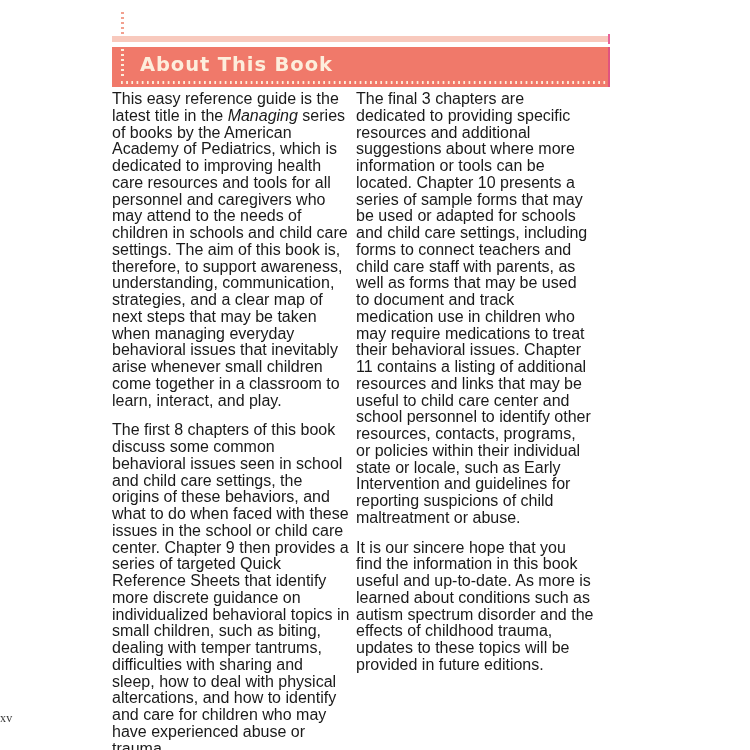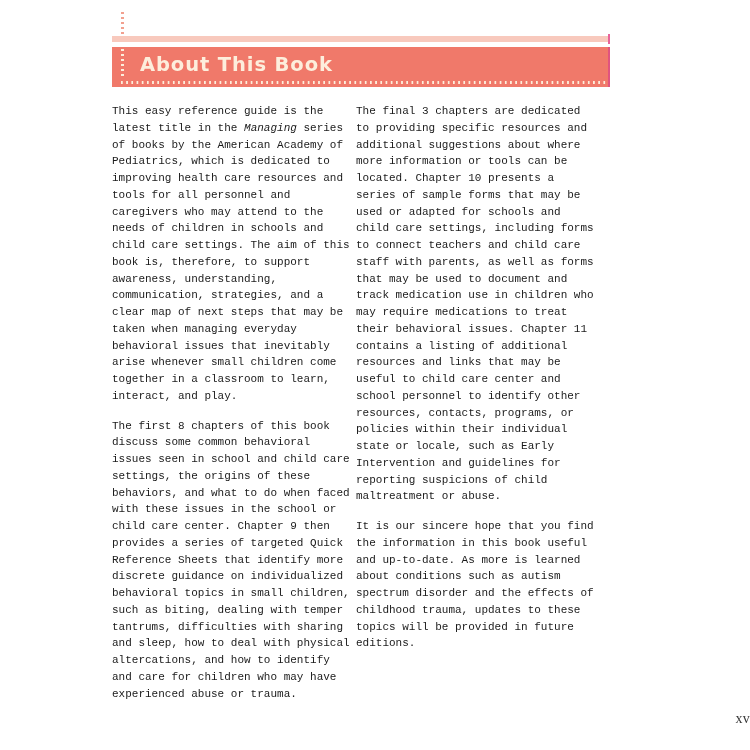--- a/index.html
+++ b/index.html
@@ -126,38 +126,38 @@
   }
   .col {
     position: absolute;
     top: 0;
     width: 238px;
   }
   .col-left  { left: 0px; }
   .col-right { left: 244px; }
 
   .col p {
-    margin: 12px 0 13px 0;
-    font-family: Liberation Mono, monospace;
-    font-size: 11px;
+    margin: 0 0 13px 0;
+    font-family: Liberation Sans, sans-serif;
+    font-size: 16px;
     line-height: 16.75px;
     color: #1a1a1a;
     text-align: left;
   }
   .col p em { font-style: italic; }
 
   
   .folio {
     position: absolute;
     left: 0;
     top: 711px;
     width: 750px;
-    text-align: right;
+    text-align: left;
     font-family: "Liberation Serif", serif;
-    font-size: 14px;
+    font-size: 12px;
     color: #3a3a3a;
     letter-spacing: 0.3px;
   }
 </style>
 </head>
 <body>
 
 <div class="page">
 
   <div class="header-zone">

